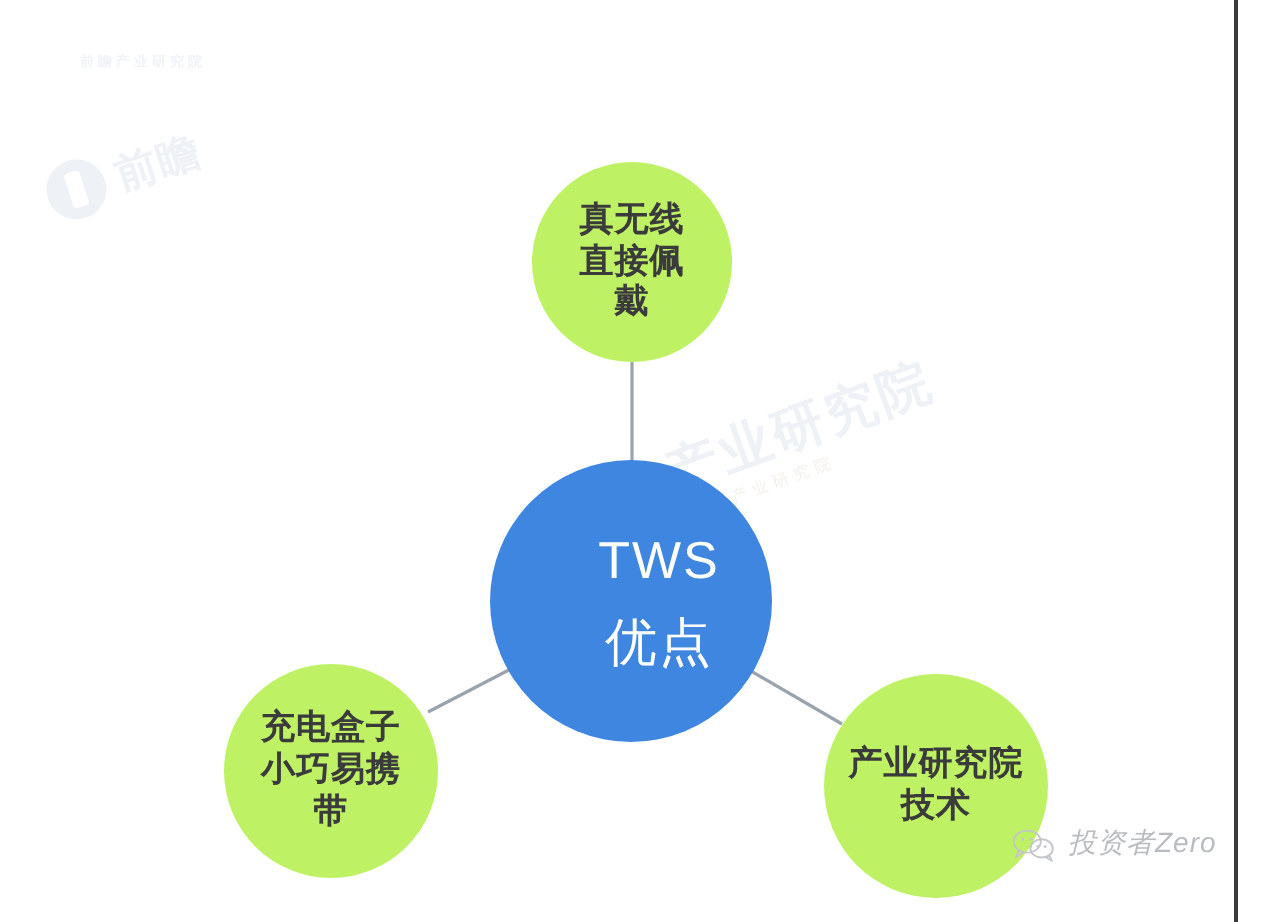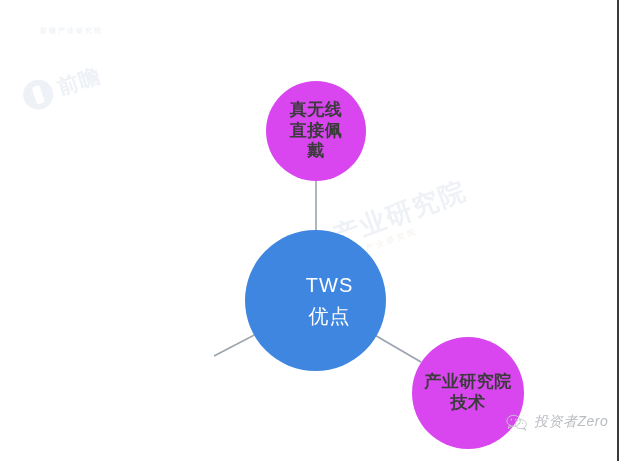--- a/index.html
+++ b/index.html
@@ -76,28 +76,28 @@
 
   #node-center {
     left: 245px;
     top: 230px;
     width: 141px;
     height: 141px;
     background: #3f86e0;
   }
   #node-center .node-label {
     color: #ffffff;
-    font-size: 20px;
+    font-size: 26px;
     line-height: 1.55;
     letter-spacing: 1px;
     margin-left: 28px;
   }
 
   .node-satellite {
-    background: #d946ef;
+    background: #bef264;
   }
   .node-satellite .node-label {
     color: #3b3b3b;
     font-size: 17px;
     font-weight: bold;
     line-height: 1.22;
     letter-spacing: 0.5px;
   }
 
   #node-top {
@@ -234,20 +234,25 @@
     <span class="node-label">真无线
 直接佩
 戴</span>
   </div>
 
   <div class="node" id="node-center">
     <span class="node-label">TWS
 优点</span>
   </div>
 
+  <div class="node node-satellite" id="node-bottom-left">
+    <span class="node-label">充电盒子
+小巧易携
+带</span>
+  </div>
 
   <div class="node node-satellite" id="node-bottom-right">
     <span class="node-label">产业研究院
 技术</span>
   </div>
 
   <div id="wechat-badge">
     <span id="wechat-icon">
       <svg viewBox="0 0 26 20" width="22" height="17" xmlns="http://www.w3.org/2000/svg">
         <ellipse cx="9" cy="8" rx="8" ry="6.5" fill="none" stroke="#c3c6ca" stroke-width="1.1"></ellipse>

